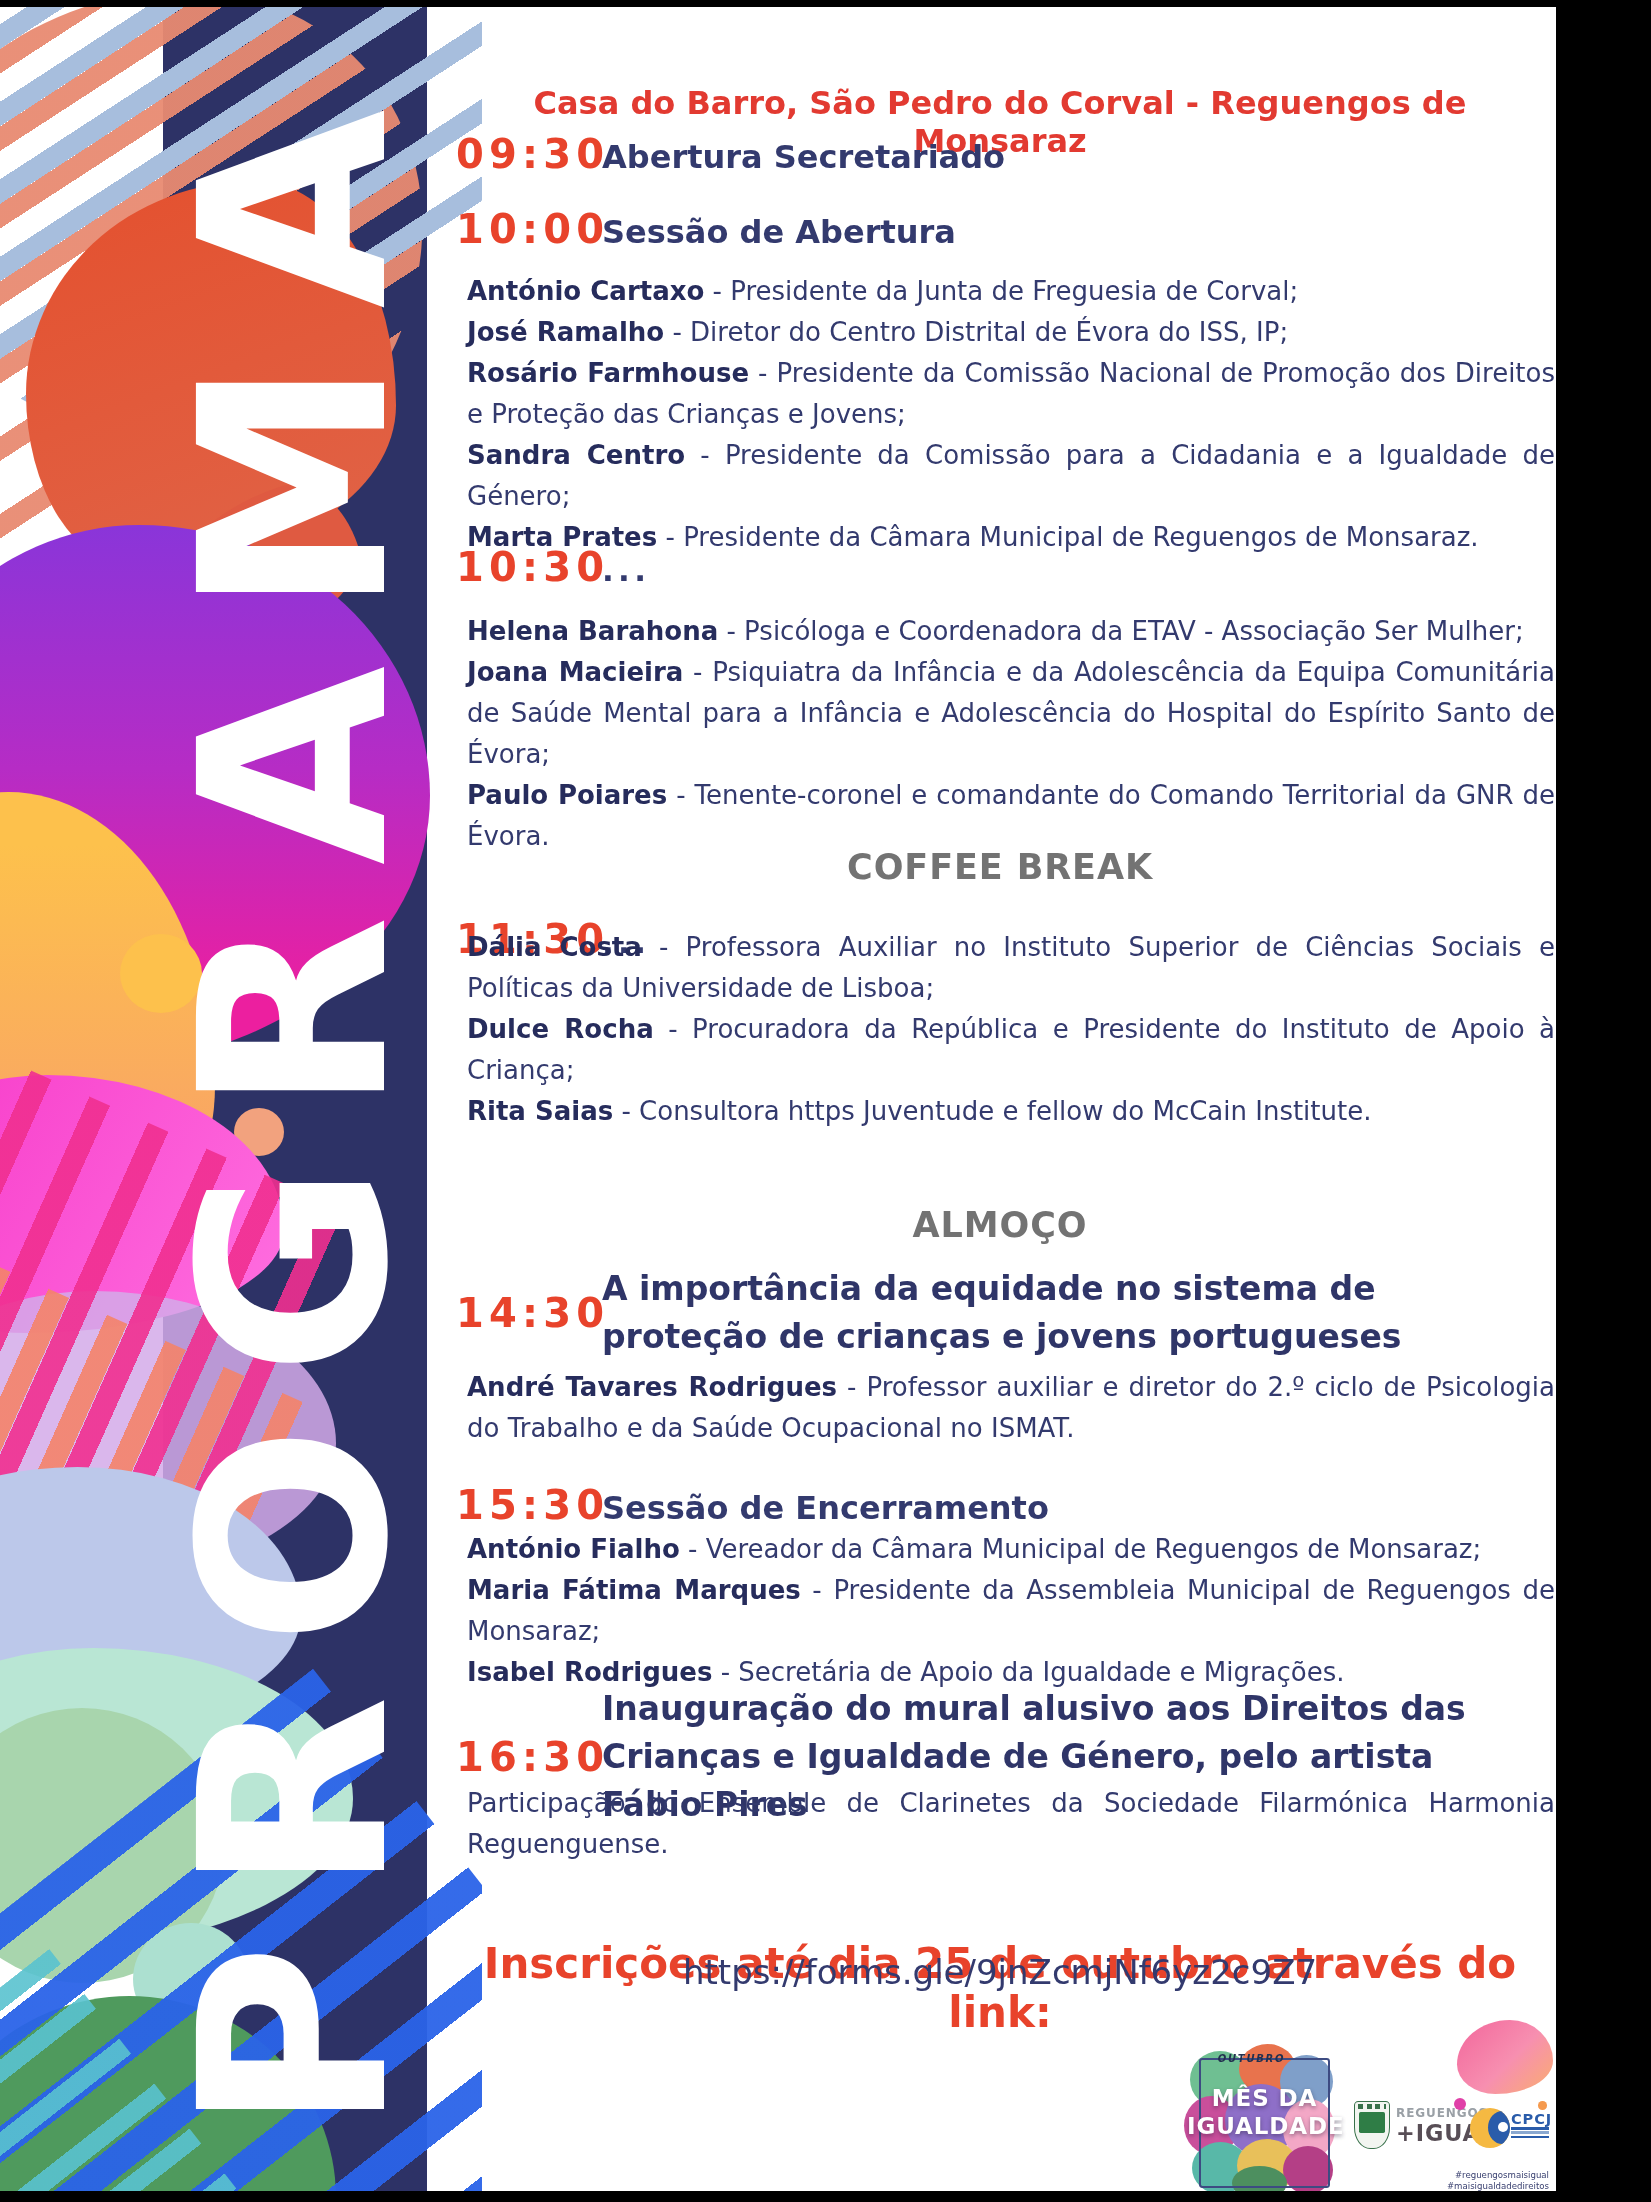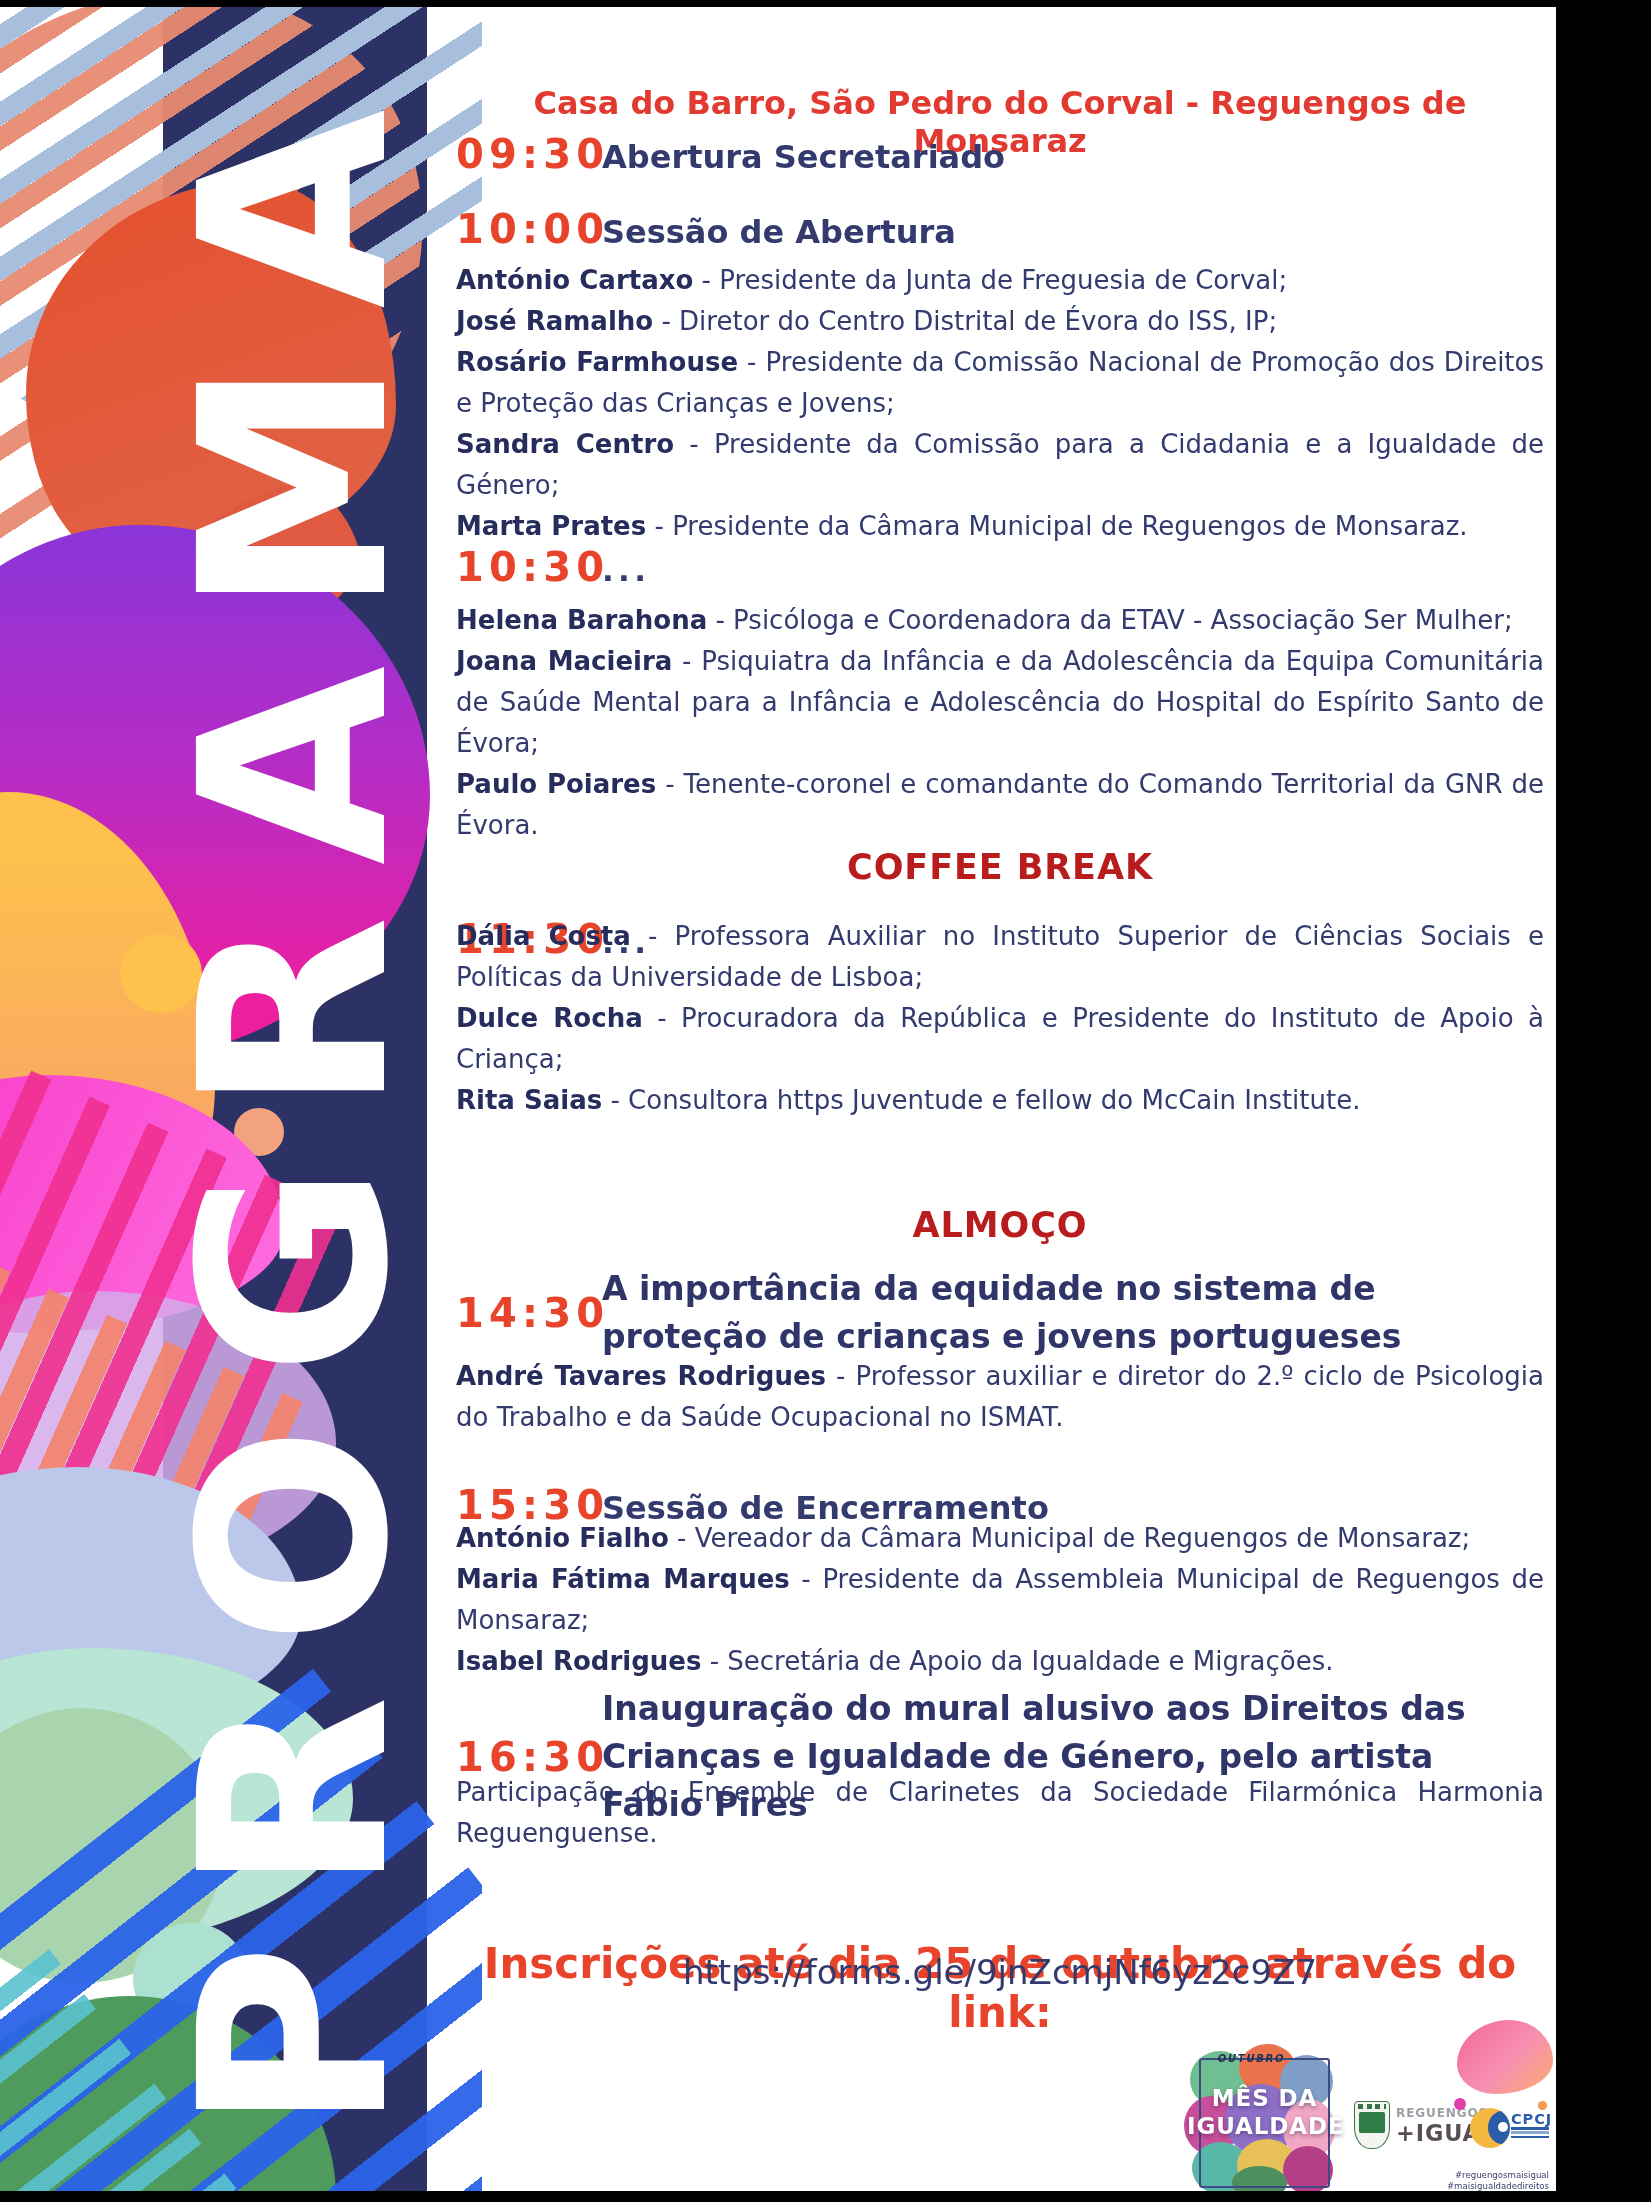--- a/index.html
+++ b/index.html
@@ -61,23 +61,23 @@
   .hdr-title{left:456px;top:24px;width:1088px;text-align:center;
       font-size:48px;font-weight:800;color:#E4452A;letter-spacing:0.9px;}
   .hdr-sub{left:456px;top:84px;width:1088px;text-align:center;
       font-size:32px;font-weight:800;color:#E23A31;}
   .row{display:flex;align-items:baseline;left:456px;width:1093px;}
   .row2{display:flex;align-items:center;left:456px;width:1093px;}
   .time{font-size:40px;font-weight:800;color:#E8432B;letter-spacing:5.2px;width:146px;flex:none;}
   .stitle{font-size:32px;font-weight:700;color:#333A6E;}
   .dots{font-size:31px;font-weight:700;color:#333A6E;letter-spacing:4.3px;}
   .btitle{font-size:33px;font-weight:700;color:#2F3568;line-height:48px;}
-  .sp{left:456px;width:1088px;margin:0;font-size:26px;line-height:41px;color:#333A6E;text-align:justify;}
+  .sp{left:456px;width:1088px;margin:11px;font-size:26px;line-height:41px;color:#333A6E;text-align:justify;}
   .sname{font-weight:800;color:#262C5C;}
-  .break{left:456px;width:1088px;text-align:center;font-size:35px;font-weight:800;color:#b91c1c;letter-spacing:0.9px;}
+  .break{left:456px;width:1088px;text-align:center;font-size:35px;font-weight:800;color:#737373;letter-spacing:0.9px;}
   .cta{left:456px;top:1907px;width:1088px;text-align:center;font-size:42px;font-weight:800;color:#E8432B;margin-top:32px;}
   .link{left:456px;top:1952px;width:1088px;text-align:center;font-size:34px;font-weight:400;color:#333A6E;text-decoration:none;display:block;}
 
   
   .mes{left:1187px;top:2046px;width:155px;height:151px;}
   .mes .blob{position:absolute;border-radius:50%;}
   .mes-frame{position:absolute;left:12px;top:12px;right:12px;bottom:8.6px;border:2.6px solid #3d4b82;border-radius:3.4px;}
   .mes-txt{position:absolute;left:0;right:0;top:38px;text-align:center;color:#fff;font-weight:800;
       font-size:23px;line-height:28px;letter-spacing:0.9px;text-shadow:0 1.7px 4.3px rgba(40,30,60,.45);}
   .mes-out{position:absolute;left:0;right:26px;top:6.9px;text-align:center;color:#22304f;font-weight:700;font-size:10px;letter-spacing:1.7px;font-style:italic;}

